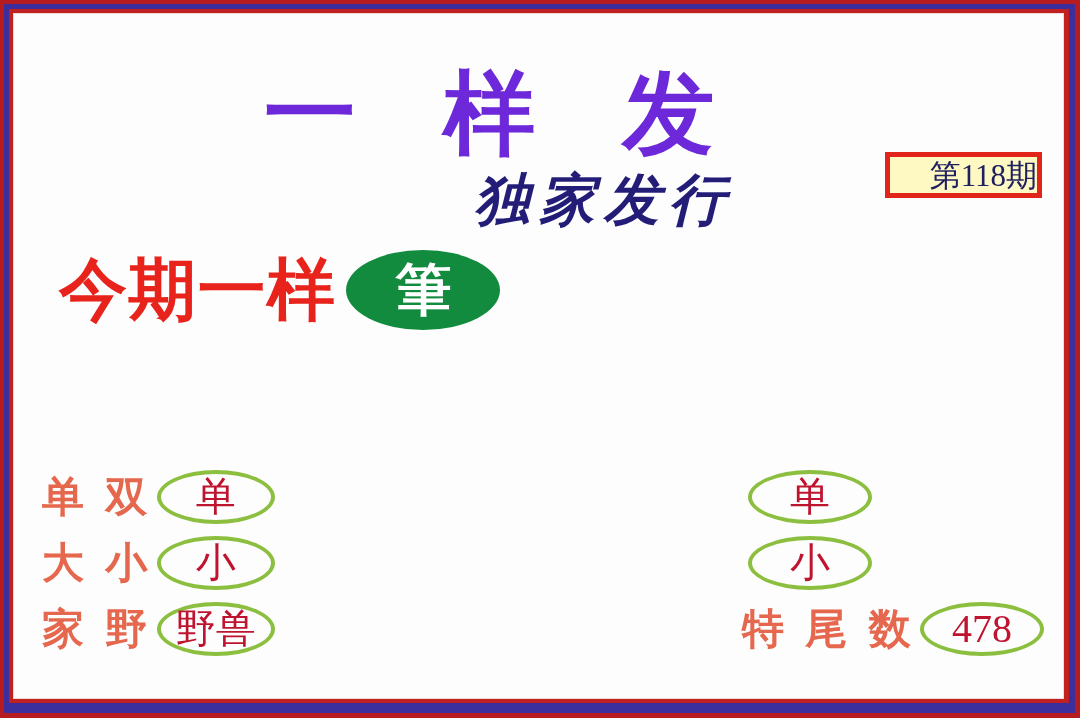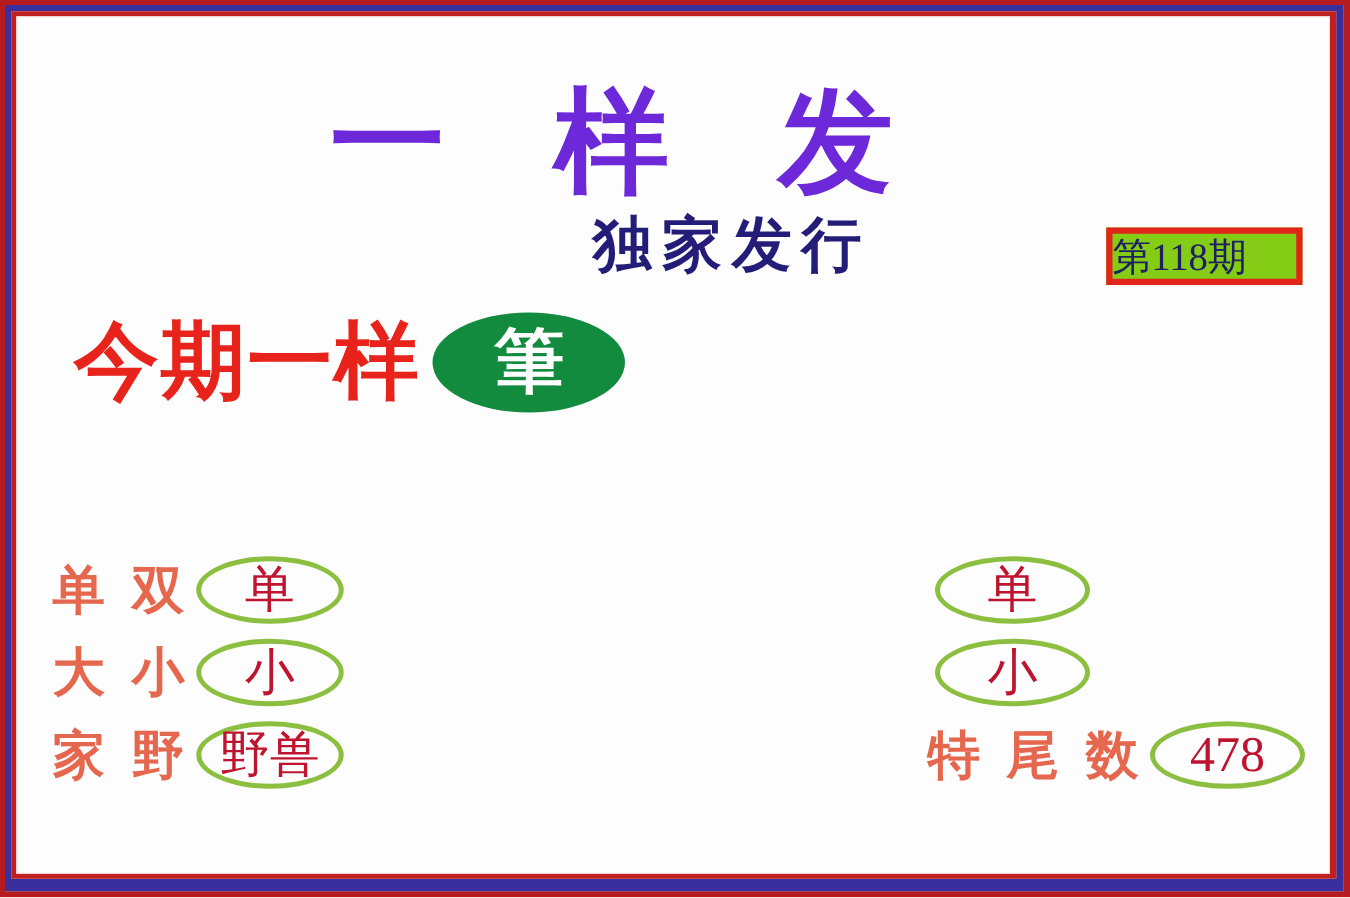--- a/index.html
+++ b/index.html
@@ -65,40 +65,41 @@
     color: #6d28d9;
     letter-spacing: 0.30em;
     white-space: nowrap;
   }
 
   .title-sub {
     position: absolute;
     left: 460px;
     top: 158px;
     font-family: "DejaVu Sans", "Liberation Sans", sans-serif;
-    font-size: 48px;
-    font-weight: bold;
+    font-size: 56px;
+    font-weight: bold;
+    font-style: italic;
     line-height: 1;
     color: #231d78;
     letter-spacing: 0.16em;
     white-space: nowrap;
     text-align: center;
   }
 
   .issue-badge {
     position: absolute;
     left: 871px;
-    top: 168px;
+    top: 138px;
     width: 157px;
     height: 46px;
     border: 5px solid #e2251b;
-    background: #84cc16;
-    display: flex;
-    align-items: center;
-    justify-content: flex-start;
+    background: #fef9c3;
+    display: flex;
+    align-items: center;
+    justify-content: flex-end;
     box-sizing: border-box;
   }
   .issue-badge-text {
     font-family: "Liberation Serif", "DejaVu Serif", serif;
     font-size: 31px;
     color: #1e2060;
     line-height: 1;
     white-space: nowrap;
   }
 
@@ -143,20 +144,21 @@
     left: 28px;
     top: 432px;
     width: 1002px;
     display: flex;
     justify-content: space-between;
   }
   .result-col {
     display: flex;
     flex-direction: column;
     gap: 14px;
+    margin-top: 25px;
   }
   .result-item {
     display: flex;
     align-items: center;
     height: 52px;
   }
   .result-label {
     font-family: "DejaVu Sans", "Liberation Sans", sans-serif;
     font-size: 42px;
     font-weight: bold;

